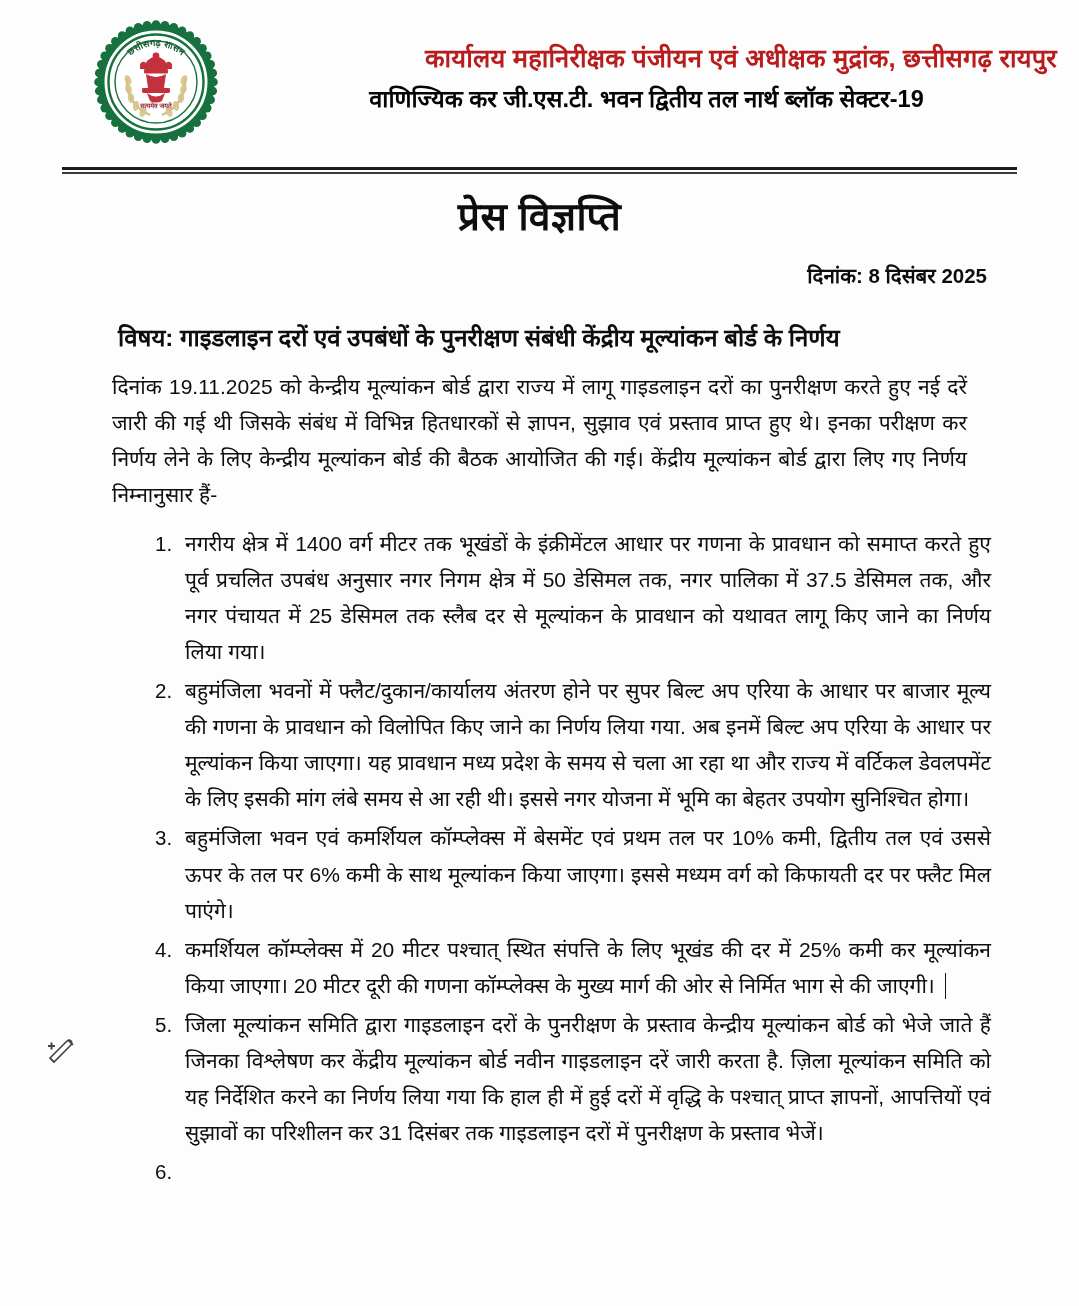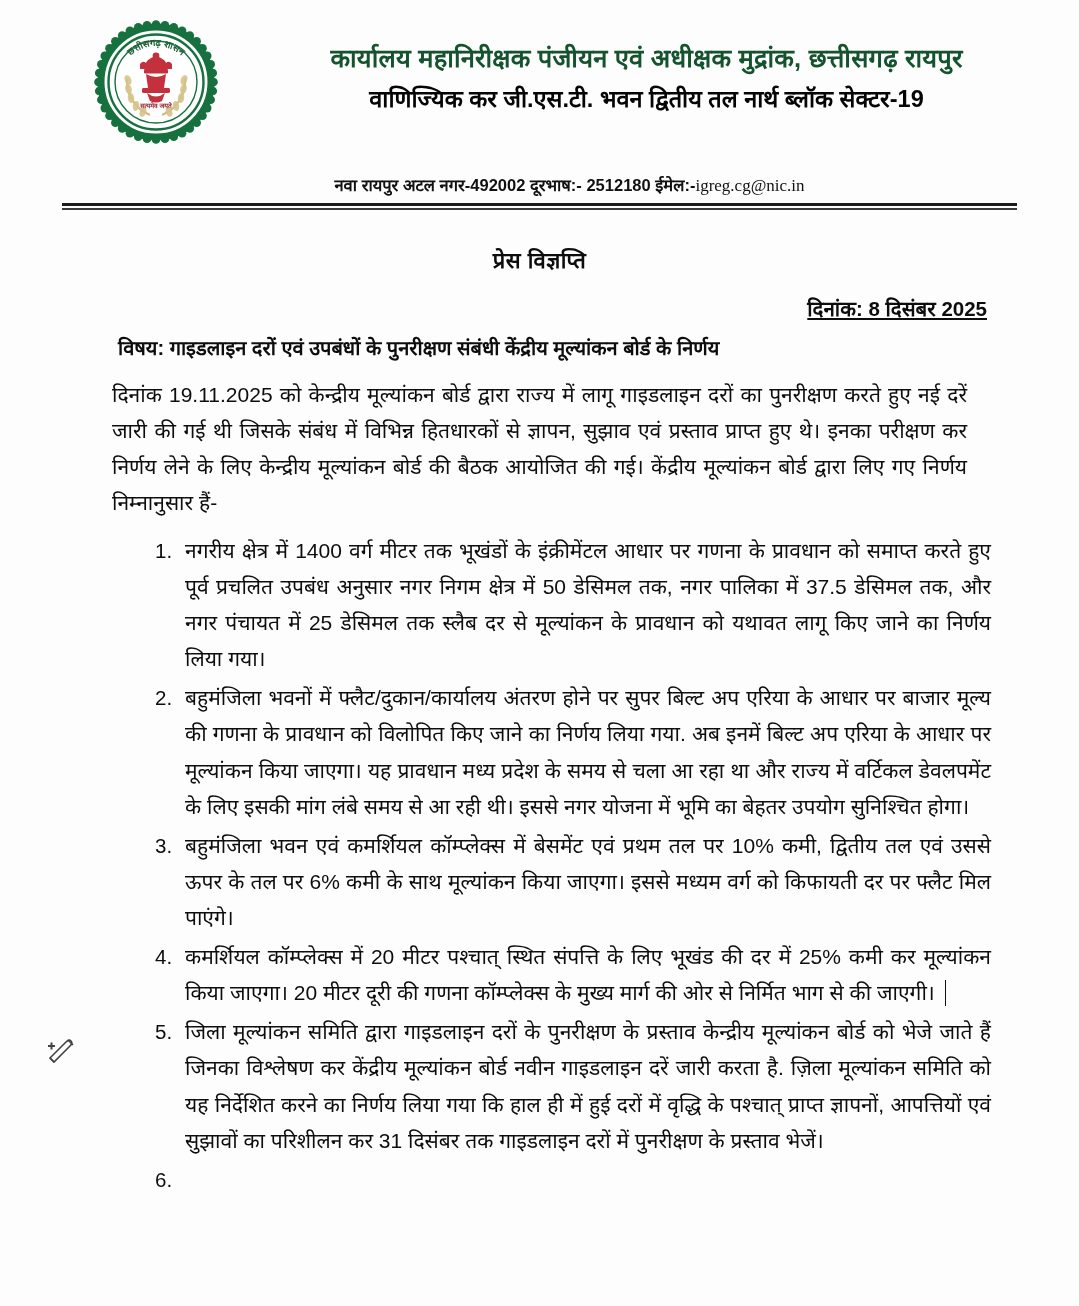--- a/index.html
+++ b/index.html
@@ -51,21 +51,22 @@
     flex: 1 1 auto;
     padding-top: 26px;
     text-align: center;
   }
   .head-line-1 {
     font-size: 25.5px;
     font-weight: 700;
     letter-spacing: 0.2px;
     line-height: 1.42;
     white-space: nowrap;
-    color: #14532d;
+    color: #b91c1c;
+    text-align: right;
   }
   .head-line-2 {
     font-size: 23.5px;
     font-weight: 700;
     line-height: 1.5;
     margin-top: 6px;
     white-space: nowrap;
     color: #050505;
   }
 
@@ -92,39 +93,38 @@
   }
   .rule-thin {
     height: 1.5px;
     background: #3a3a3a;
     margin-top: 2px;
   }
 
   
   .doc-title {
     text-align: center;
-    font-size: 22px;
-    font-weight: 700;
-    margin-top: 34px;
+    font-size: 39px;
+    font-weight: 700;
+    margin-top: 14px;
     letter-spacing: 0.5px;
   }
 
   .date-line {
     text-align: right;
     font-size: 20.5px;
     font-weight: 700;
     margin-top: 20px;
     padding-right: 92px;
-    text-decoration: underline;
   }
 
   .subject-line {
-    font-size: 20px;
-    font-weight: 700;
-    margin-top: 12px;
+    font-size: 24px;
+    font-weight: 700;
+    margin-top: 32px;
     padding-left: 118px;
     padding-right: 80px;
     line-height: 1.4;
   }
 
   .intro-para {
     font-size: 21px;
     line-height: 1.72;
     margin-top: 15px;
     padding-left: 112px;
@@ -277,23 +277,20 @@
         <text x="62" y="88" font-size="6.5" font-weight="700" fill="#8f2730" text-anchor="middle" font-family="'Liberation Sans',sans-serif">सत्यमेव जयते</text>
       </svg>
     </div>
 
     <div class="head-text">
       <div class="head-line-1">कार्यालय महानिरीक्षक पंजीयन एवं अधीक्षक मुद्रांक, छत्तीसगढ़ रायपुर</div>
       <div class="head-line-2">वाणिज्यिक कर जी.एस.टी. भवन द्वितीय तल नार्थ ब्लॉक सेक्टर-19</div>
     </div>
   </div>
 
-  <div class="head-line-3">
-    <span>नवा रायपुर अटल नगर-492002 दूरभाष:- 2512180 ईमेल:-</span><span class="mail">igreg.cg@nic.in</span>
-  </div>
 
   <div class="rule-group">
     <div class="rule-thick"></div>
     <div class="rule-thin"></div>
   </div>
 
   <div class="doc-title">प्रेस विज्ञप्ति</div>
 
   <div class="date-line">दिनांक: 8 दिसंबर 2025</div>
 

